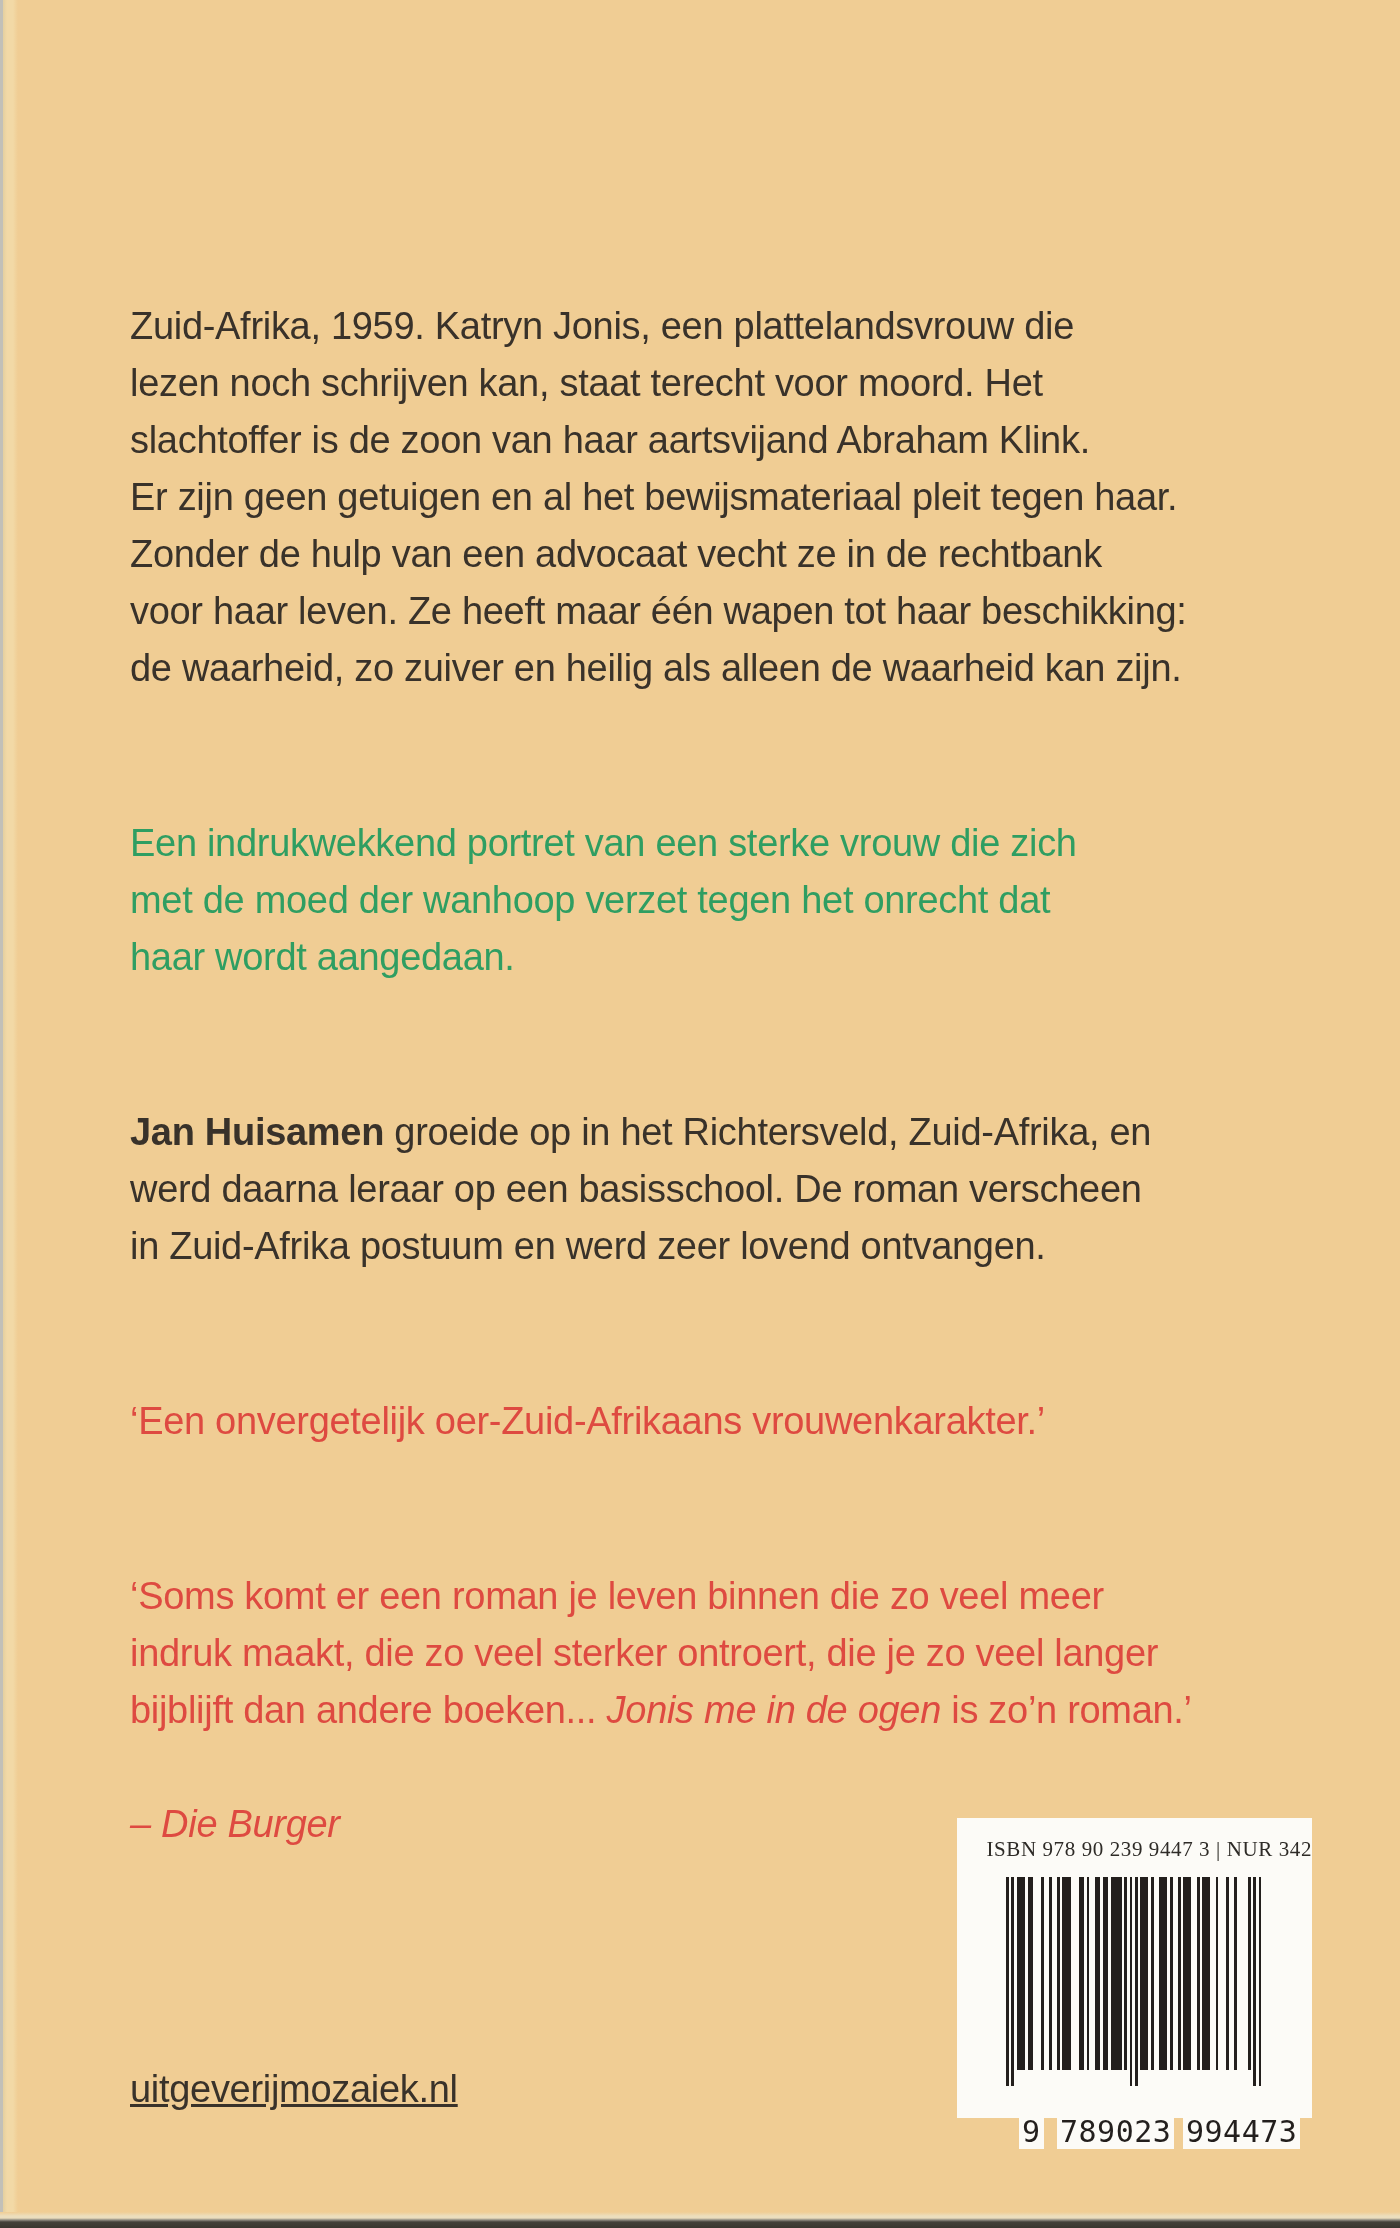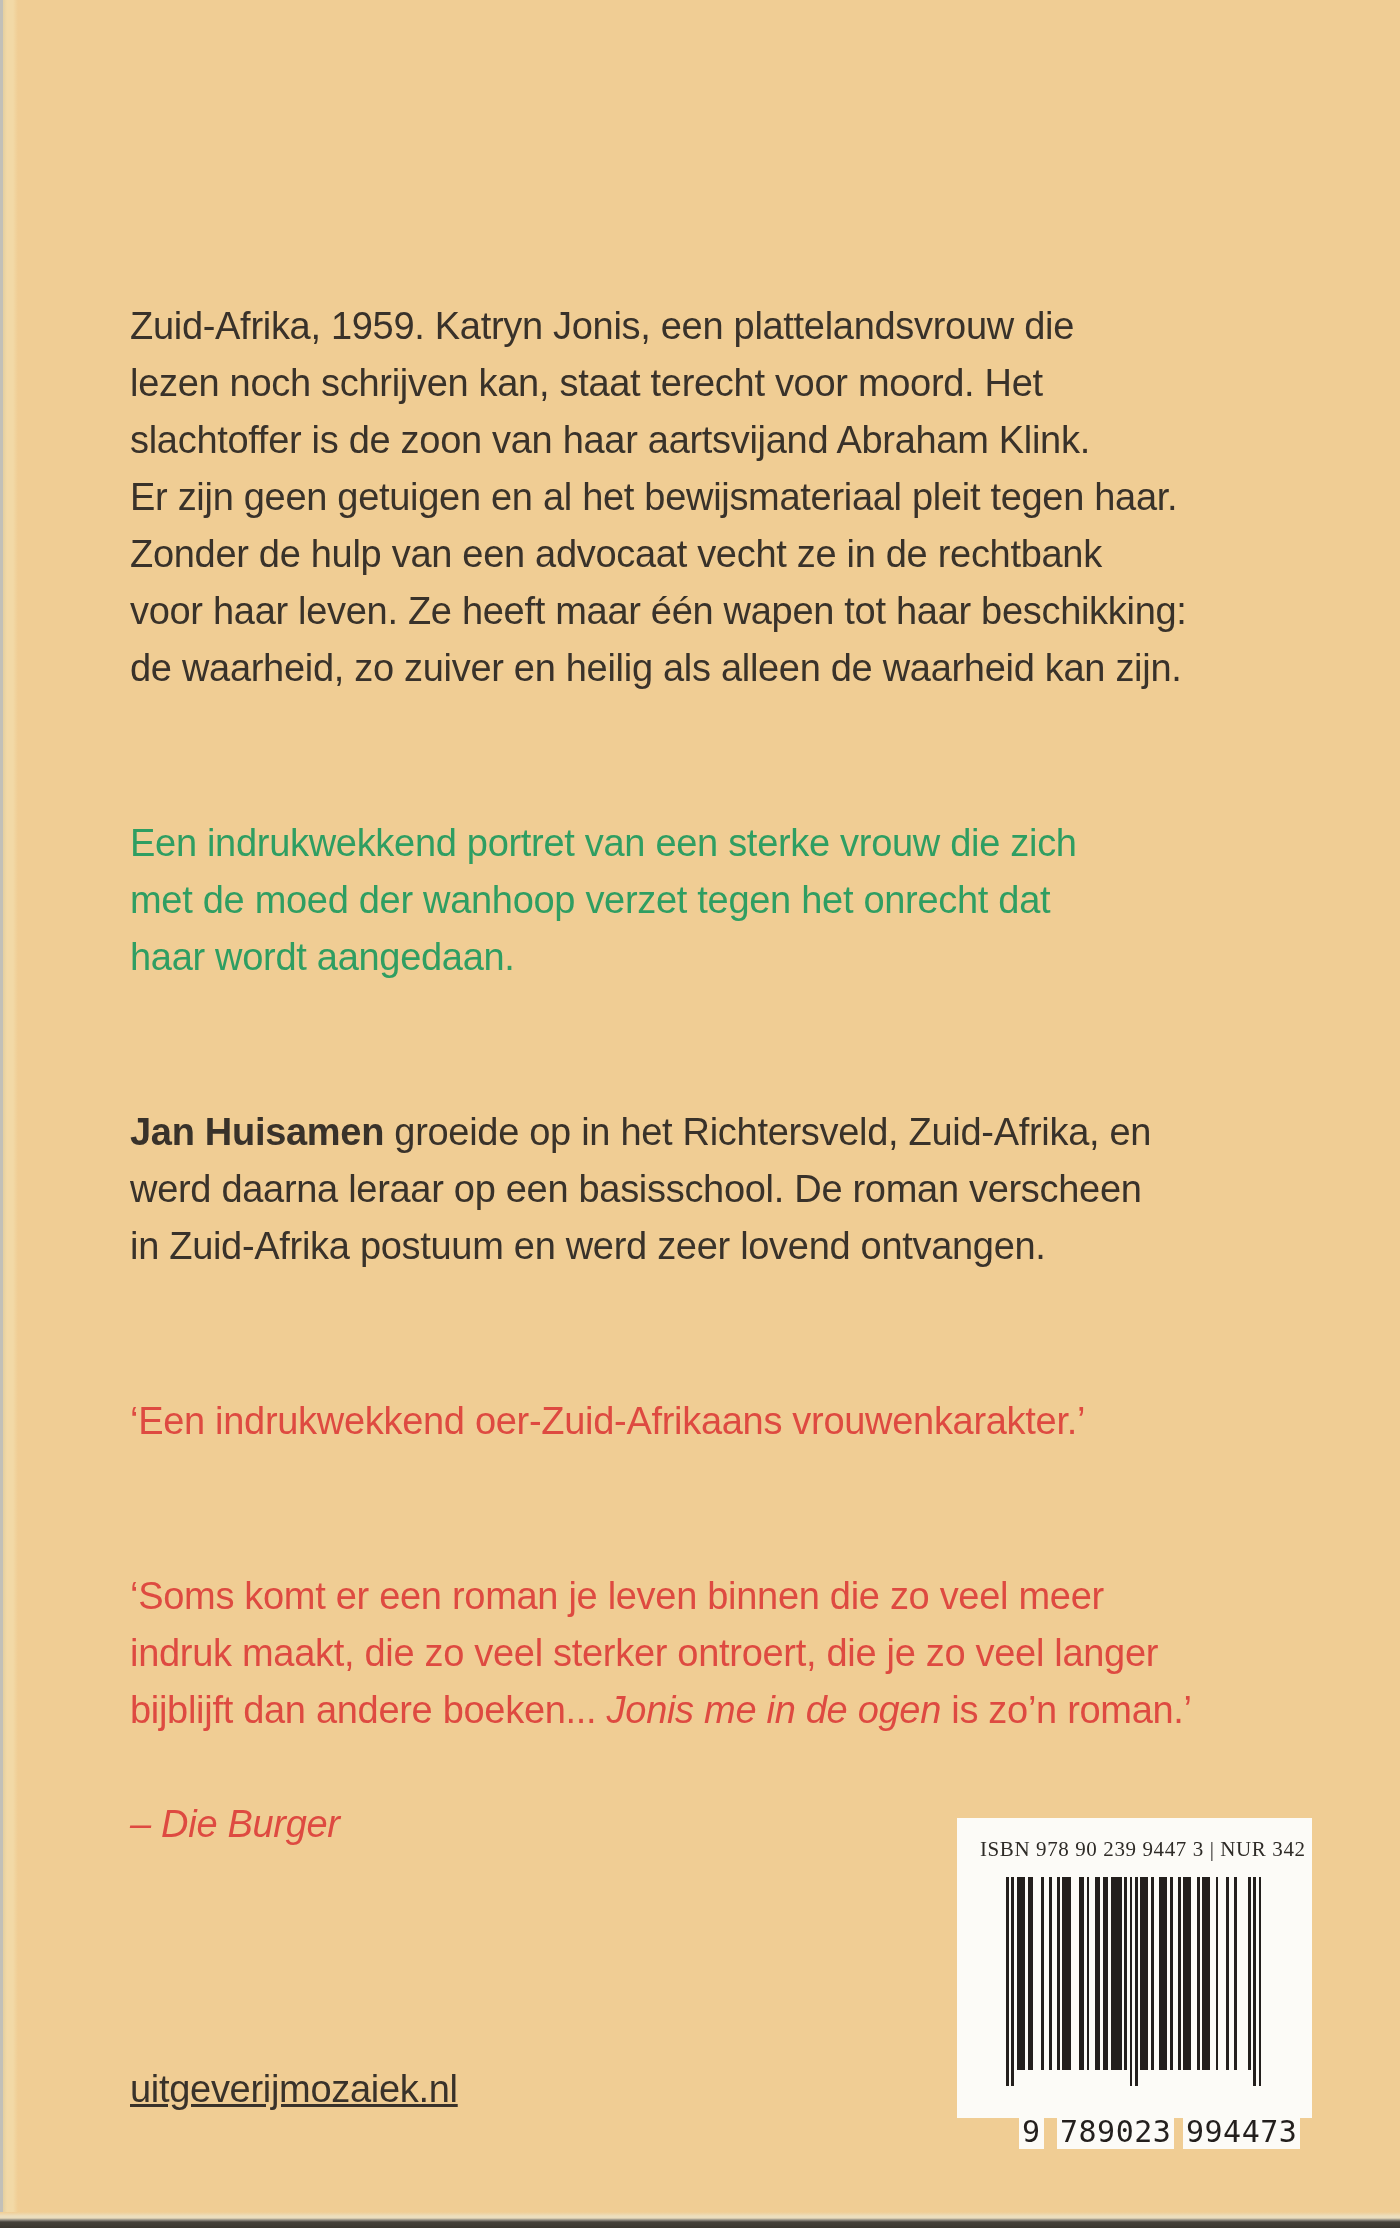--- a/index.html
+++ b/index.html
@@ -65,21 +65,21 @@
   .barcode-box {
     position: absolute;
     left: 957px; top: 1818px;
     width: 355px; height: 300px;
     background: #fcfbf7;
     z-index: 2;
   }
   .isbn-line {
     margin-top: 16px;
     height: 30px; line-height: 30px;
-    text-align: left;
+    text-align: right;
     font-family: "Liberation Serif", serif;
     font-size: 21px;
     font-variant: small-caps;
     letter-spacing: 0.6px;
     color: #2e2b27;
     white-space: nowrap;
     padding-left: 23px;
   }
   .ean-bars {
     position: relative;
@@ -129,21 +129,21 @@
 haar wordt aangedaan.</span>
     </div>
 
     <div class="para">
       <strong>Jan Huisamen</strong><span> groeide op in het Richtersveld, Zuid-Afrika, en
 werd daarna leraar op een basisschool. De roman verscheen
 in Zuid-Afrika postuum en werd zeer lovend ontvangen.</span>
     </div>
 
     <div class="para red">
-      <span>‘Een indrukwekkend oer-Zuid-Afrikaans vrouwenkarakter.’</span>
+      <span>‘Een onvergetelijk oer-Zuid-Afrikaans vrouwenkarakter.’</span>
     </div>
 
     <div class="para red">
       <span>‘Soms komt er een roman je leven binnen die zo veel meer
 indruk maakt, die zo veel sterker ontroert, die je zo veel langer
 bijblijft dan andere boeken... </span><em>Jonis me in de ogen</em><span> is zo’n roman.’</span>
       <div class="attr">
         <span>– Die Burger</span>
       </div>
     </div>

